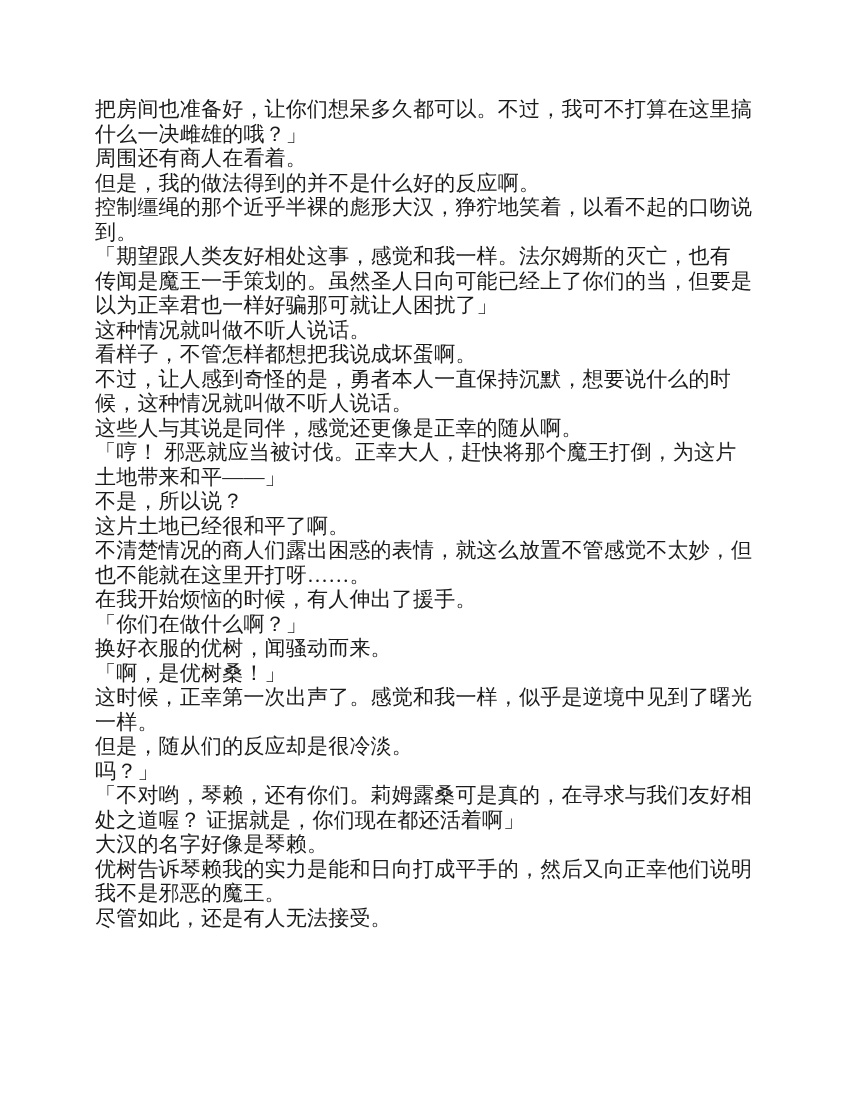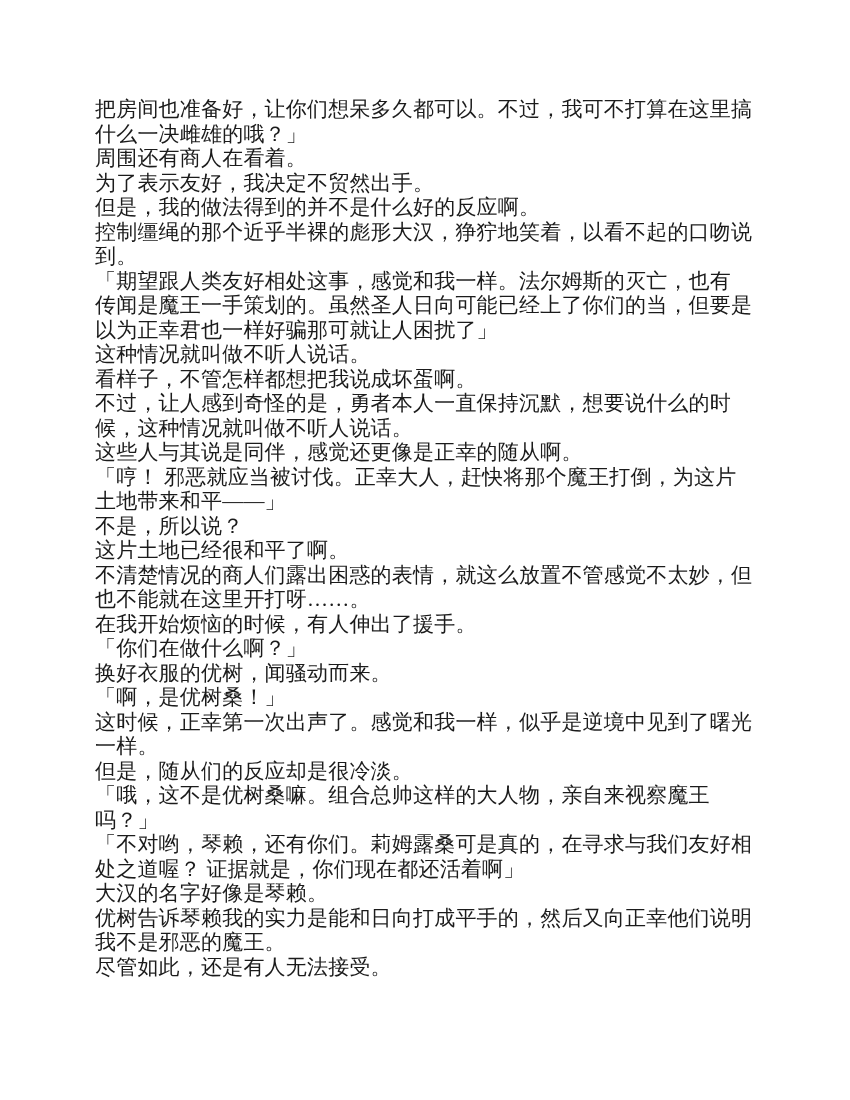--- a/index.html
+++ b/index.html
@@ -32,21 +32,20 @@
   }
 </style>
 </head>
 <body>
 
 <div class="page">
   <div class="text-block">
     <div class="line">把房间也准备好，让你们想呆多久都可以。不过，我可不打算在这里搞</div>
     <div class="line">什么一决雌雄的哦？」</div>
     <div class="line">周围还有商人在看着。</div>
-    <div class="line">为了表示友好，我决定不贸然出手。</div>
     <div class="line">但是，我的做法得到的并不是什么好的反应啊。</div>
     <div class="line">控制缰绳的那个近乎半裸的彪形大汉，狰狞地笑着，以看不起的口吻说</div>
     <div class="line">到。</div>
     <div class="line">「期望跟人类友好相处这事，感觉和我一样。法尔姆斯的灭亡，也有</div>
     <div class="line">传闻是魔王一手策划的。虽然圣人日向可能已经上了你们的当，但要是</div>
     <div class="line">以为正幸君也一样好骗那可就让人困扰了」</div>
     <div class="line">这种情况就叫做不听人说话。</div>
     <div class="line">看样子，不管怎样都想把我说成坏蛋啊。</div>
     <div class="line">不过，让人感到奇怪的是，勇者本人一直保持沉默，想要说什么的时</div>
     <div class="line">候，这种情况就叫做不听人说话。</div>
@@ -57,21 +56,20 @@
     <div class="line">这片土地已经很和平了啊。</div>
     <div class="line">不清楚情况的商人们露出困惑的表情，就这么放置不管感觉不太妙，但</div>
     <div class="line">也不能就在这里开打呀……。</div>
     <div class="line">在我开始烦恼的时候，有人伸出了援手。</div>
     <div class="line">「你们在做什么啊？」</div>
     <div class="line">换好衣服的优树，闻骚动而来。</div>
     <div class="line">「啊，是优树桑！」</div>
     <div class="line">这时候，正幸第一次出声了。感觉和我一样，似乎是逆境中见到了曙光</div>
     <div class="line">一样。</div>
     <div class="line">但是，随从们的反应却是很冷淡。</div>
-    <div class="line">「哦，这不是优树桑嘛。组合总帅这样的大人物，亲自来视察魔王</div>
     <div class="line">吗？」</div>
     <div class="line">「不对哟，琴赖，还有你们。莉姆露桑可是真的，在寻求与我们友好相</div>
     <div class="line">处之道喔？ 证据就是，你们现在都还活着啊」</div>
     <div class="line">大汉的名字好像是琴赖。</div>
     <div class="line">优树告诉琴赖我的实力是能和日向打成平手的，然后又向正幸他们说明</div>
     <div class="line">我不是邪恶的魔王。</div>
     <div class="line">尽管如此，还是有人无法接受。</div>
   </div>
 </div>
 

